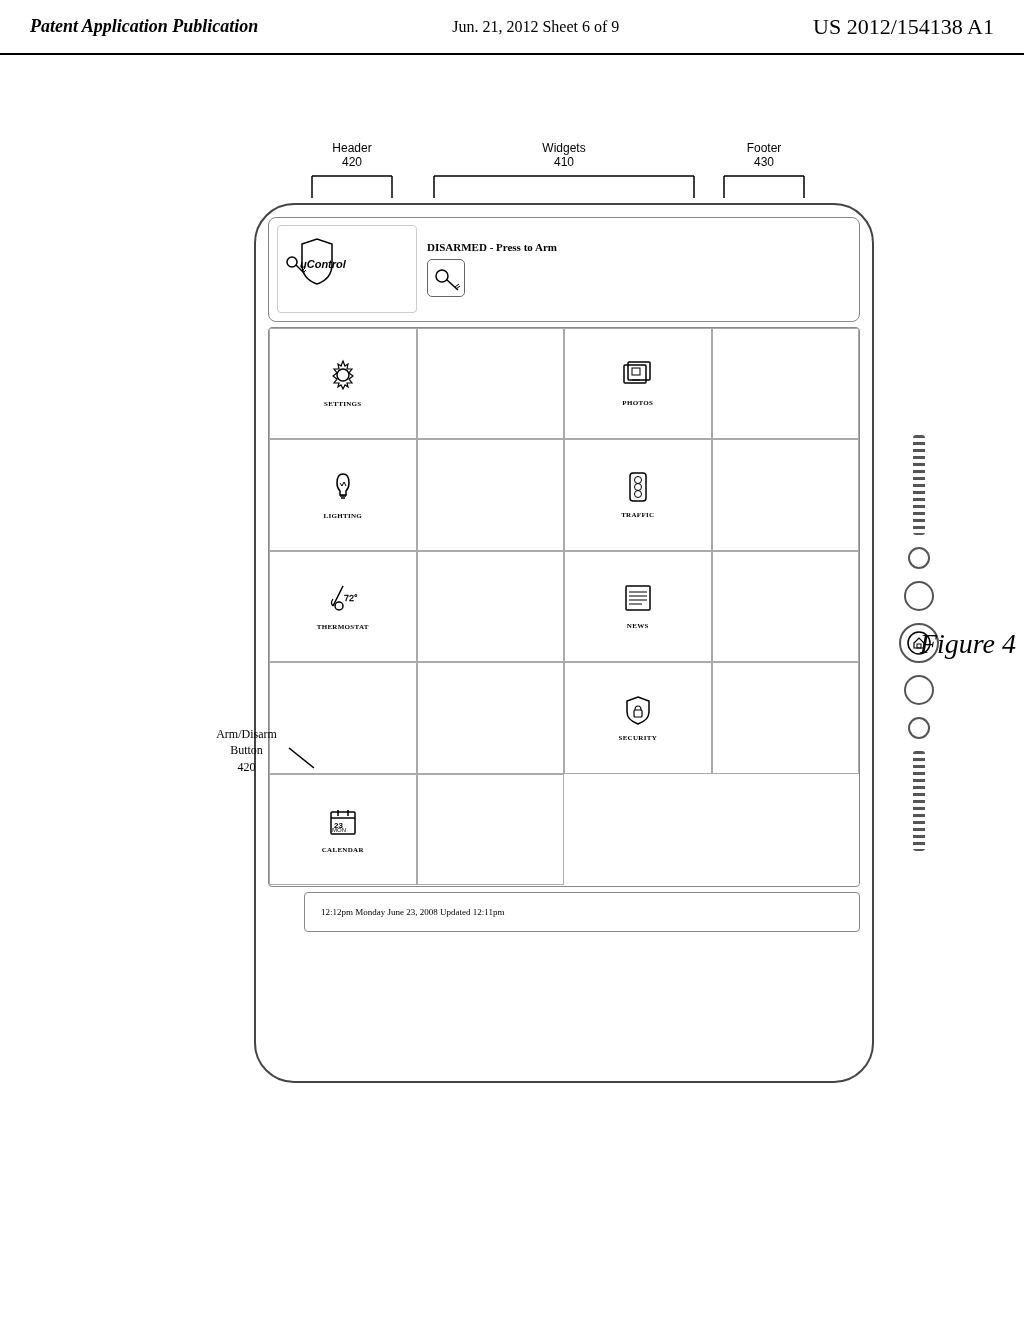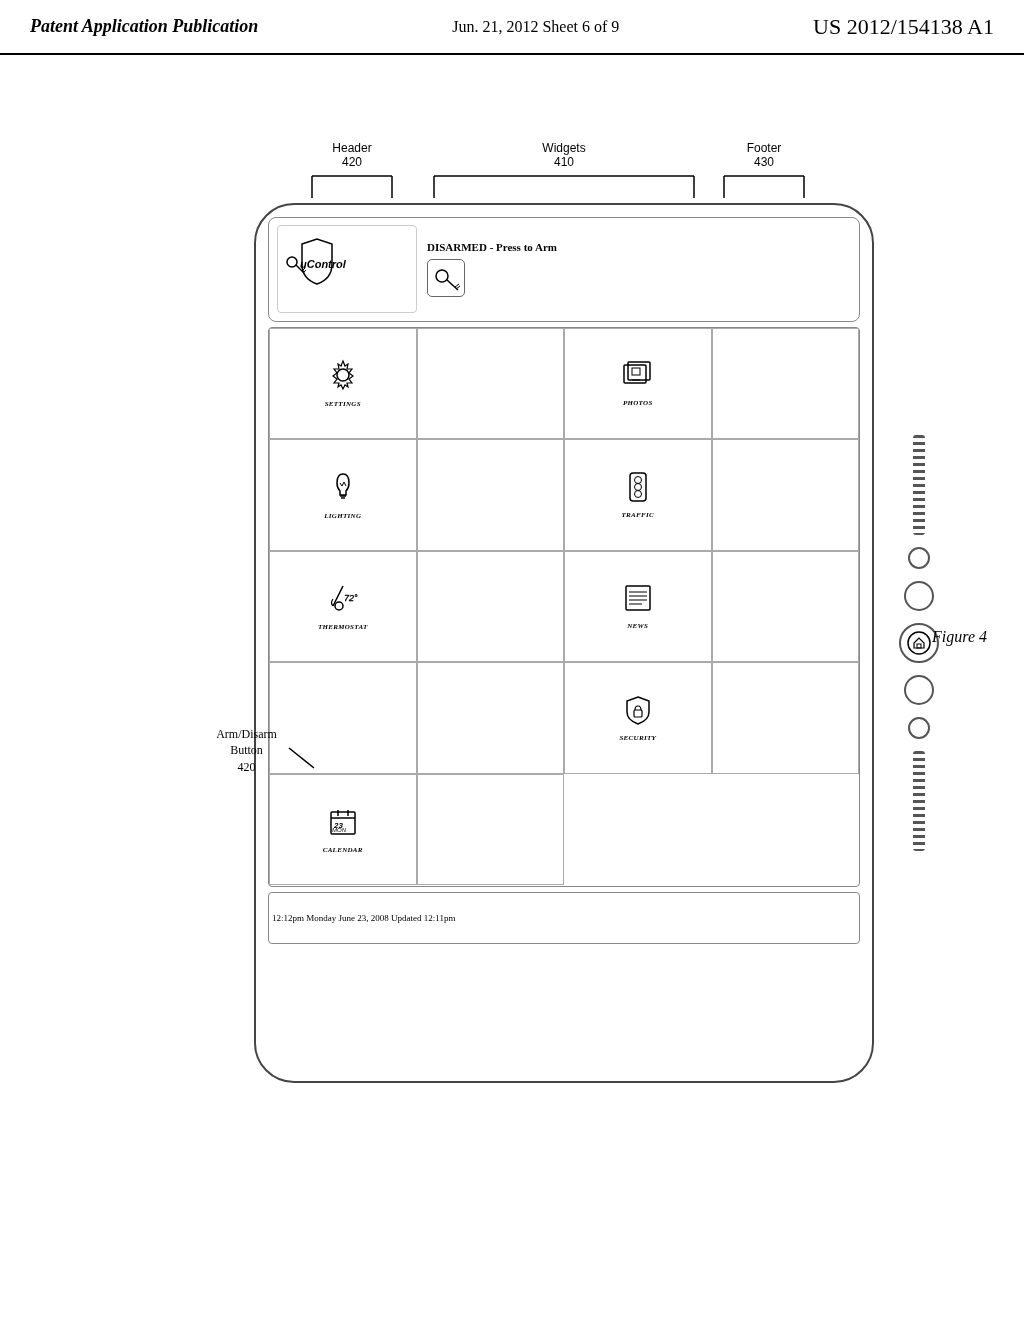--- a/index.html
+++ b/index.html
@@ -53,21 +53,20 @@
     svg { overflow: visible; }
 
     .w-cell {
       border: 0.5px solid #aaa;
       display: flex;
       flex-direction: column;
       align-items: center;
       justify-content: center;
       gap: 8px;
       padding: 3px;
-      font-style: italic;
     }
 
     .w-lbl {
       font-size: 7px;
       font-weight: bold;
       text-transform: uppercase;
       letter-spacing: 0.3px;
       text-align: center;
     }
   </style>
@@ -234,21 +233,21 @@
               <line x1="11" y1="4" x2="11" y2="10" stroke="#000" stroke-width="1.5"></line>
               <line x1="21" y1="4" x2="21" y2="10" stroke="#000" stroke-width="1.5"></line>
               <text x="7" y="22" font-size="8" font-family="Arial" font-weight="bold">23</text>
               <text x="5" y="26" font-size="6" font-family="Arial">MON</text>
             </svg>
             <div class="w-lbl">CALENDAR</div>
           </div>
           <div class="w-cell"></div>
         </div>
 
-        <div style="height:52px; border:1.5px solid #888; border-radius:4px; display:flex; align-items:center; padding:0 3px;">
+        <div style="height:40px; border:1.5px solid #888; border-radius:4px; display:flex; align-items:center; padding:0 16px;margin-left:36px;">
           <span style="font-size:9px;">12:12pm Monday June 23, 2008 Updated 12:11pm</span>
         </div>
 
       </div>
     </div>
 
     <div style="position:absolute; top:65px; left:680px; width:70px; height:880px; display:flex; flex-direction:column; align-items:center; justify-content:center; gap:12px;">
 
       <div style="width:12px; height:100px; background: repeating-linear-gradient(to bottom, #555 0px, #555 3px, transparent 3px, transparent 7px); border-radius:3px;"></div>
 
@@ -270,16 +269,16 @@
 
     <div style="position:absolute; left:0; top:588px; width:85px; text-align:center; font-size:12px; line-height:1.4;">
       <span style="white-space:pre-line;">Arm/Disarm Button
 420</span>
     </div>
 
     <svg style="position:absolute; top:580px; left:0; width:130px; height:80px;">
       <line x1="85" y1="30" x2="110" y2="50" stroke="#000" stroke-width="1.5" marker-end="url(#arrow)"></line>
     </svg>
 
-    <div style="position:absolute; right:37px; top:490px; font-size:16px; font-style:italic; font-family:'Times New Roman', serif;">Figure 4</div>
+    <div style="position:absolute; right:8px; top:490px; font-size:28px; font-style:italic; font-family:'Times New Roman', serif;">Figure 4</div>
 
   </div>
 </div>
 
 </body></html>

